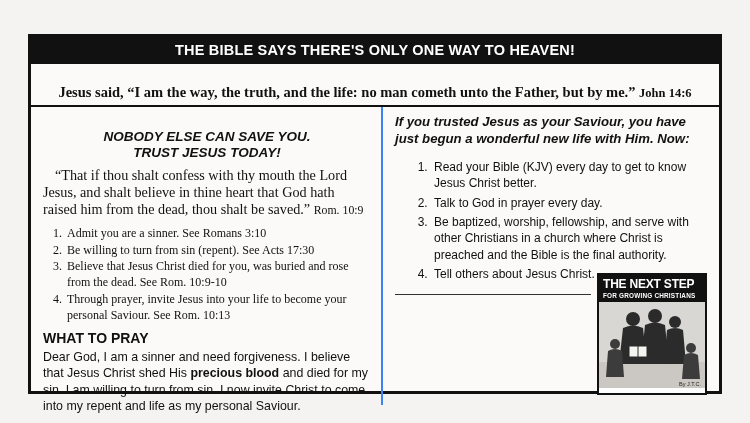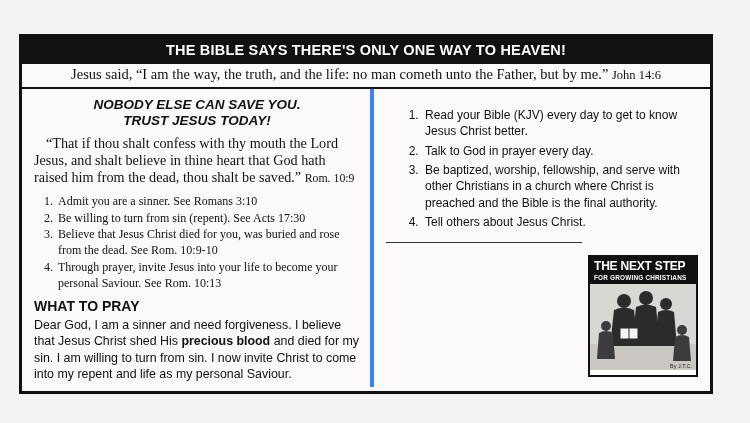--- a/index.html
+++ b/index.html
@@ -25,21 +25,21 @@
   
   .scan-outer {
     position: absolute;
     left: 0; top: 0;
     width: 750px; height: 423px;
     background: #f4f3f1;
   }
 
   .tract {
     position: absolute;
-    left: 19px;
+    left: 28px;
     top: 34px;
     width: 694px;
     height: 360px;
     background: #fbfaf8;
     border: 3px solid #111;
     box-sizing: border-box;
   }
 
   
   .header-bar {
@@ -49,37 +49,38 @@
     padding: 5px 4px 6px 4px;
     font-family: "Liberation Sans", sans-serif;
     font-weight: bold;
     font-size: 14.5px;
     letter-spacing: 0.2px;
   }
 
   .verse-line {
     text-align: center;
     font-size: 14.5px;
-    padding: 2px 6px 4px 6px;
+    padding: 20px 6px 4px 6px;
     border-bottom: 2px solid #111;
     font-family: "Liberation Serif", serif;
+    font-weight: bold;
   }
   .verse-line .ref {
     font-size: 12.5px;
   }
 
   .columns {
     display: flex;
     height: 298px;
   }
   .col-left {
     width: 352px;
     box-sizing: border-box;
-    padding: 6px 10px 4px 12px;
-    border-right: 4px solid #3b82f6;
+    padding: 20px 10px 4px 12px;
+    border-right: 2px solid #3b82f6;
   }
   .col-right {
     flex: 1;
     box-sizing: border-box;
     padding: 6px 10px 4px 12px;
     position: relative;
   }
 
   .head-ital {
     font-family: "Liberation Sans", sans-serif;
@@ -244,20 +245,24 @@
         </ol>
 
         <div class="what-to-pray">WHAT TO PRAY</div>
 
         <div class="prayer">
           <span>Dear God, I am a sinner and need forgiveness. I believe that Jesus Christ shed His </span><b>precious blood</b><span> and died for my sin. I am willing to turn from sin. I now invite Christ to come into my repent and life as my personal Saviour.</span>
         </div>
       </div>
 
       <div class="col-right">
+        <div class="head-ital-left">
+          <div>If you trusted Jesus as your Saviour, you have</div>
+          <div>just begun a wonderful new life with Him. Now:</div>
+        </div>
 
         <ol class="rsteps">
           <li>Read your Bible (KJV) every day to get to know Jesus Christ better.</li>
           <li>Talk to God in prayer every day.</li>
           <li>Be baptized, worship, fellowship, and serve with other Christians in a church where Christ is preached and the Bible is the final authority.</li>
           <li>Tell others about Jesus Christ.</li>
         </ol>
 
         <hr class="rule">
 

